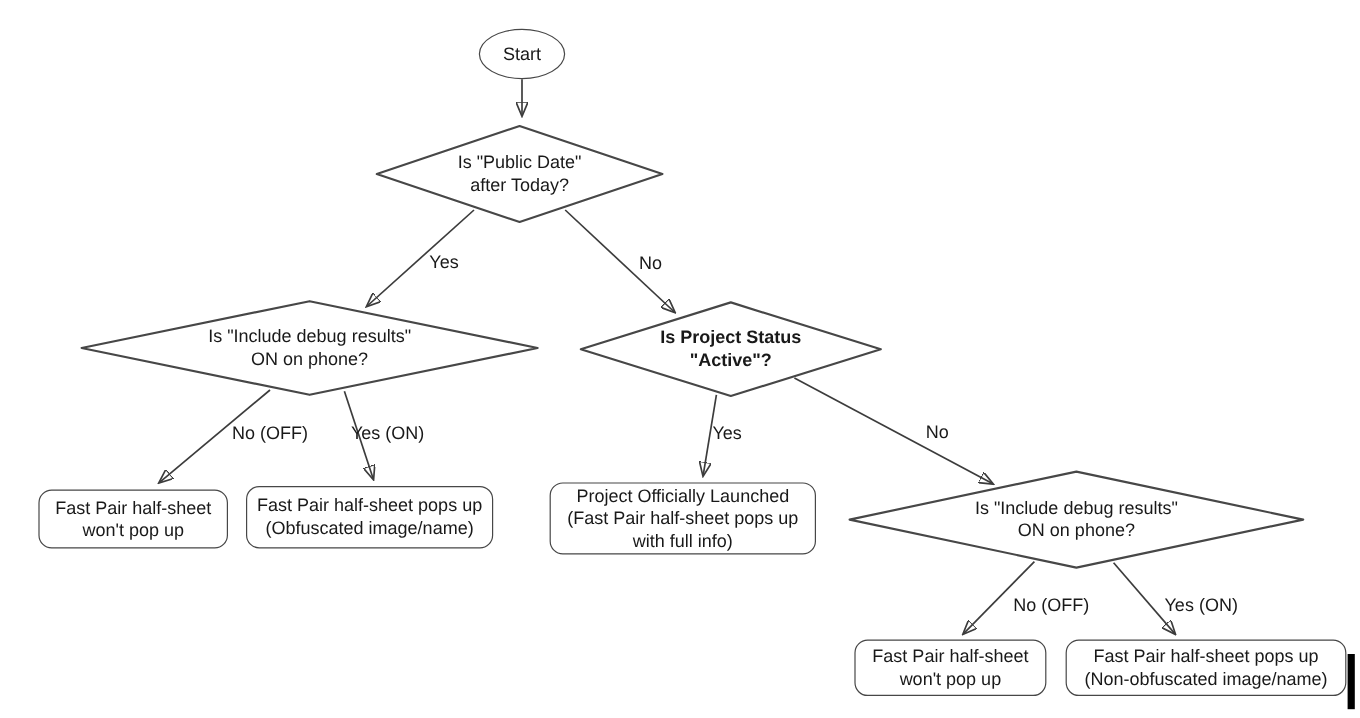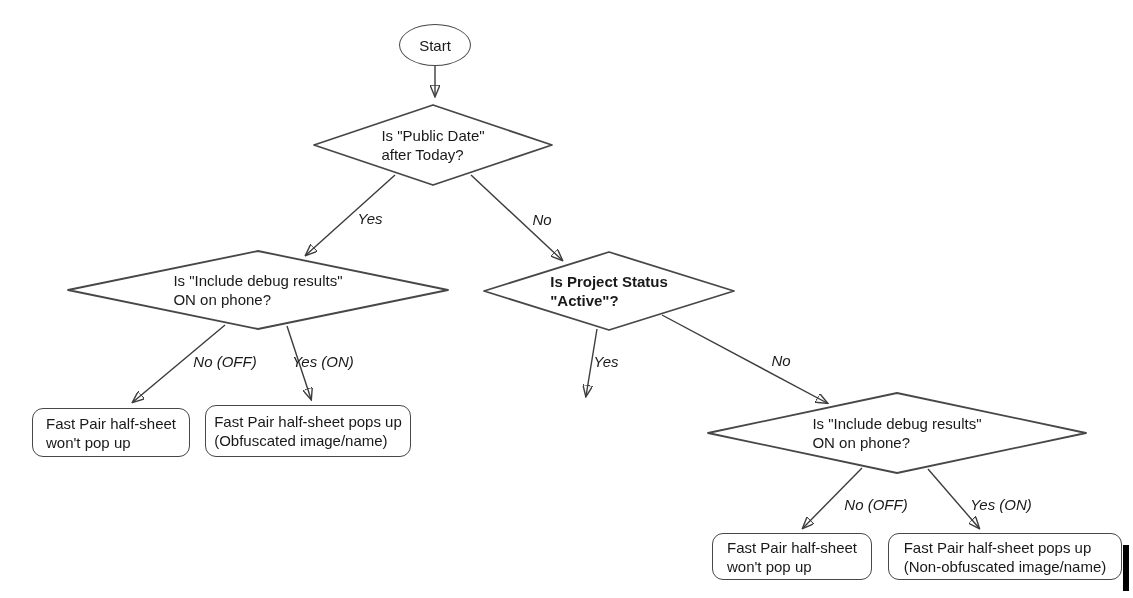--- a/index.html
+++ b/index.html
@@ -24,20 +24,21 @@
   .edges-layer path {
     fill: none;
     stroke: #3c3c3c;
     stroke-width: 1.4;
   }
   .node {
     position: absolute;
     display: flex;
     align-items: center;
     justify-content: center;
+    text-align: center;
     color: #191919;
     font-size: 15px;
     line-height: 19px;
     white-space: pre-line;
   }
   .node .node-label {
     position: relative;
     z-index: 2;
     white-space: pre-line;
   }
@@ -66,21 +67,20 @@
     stroke-width: 1.8;
     stroke-linejoin: round;
   }
   .edge-label {
     position: absolute;
     transform: translateX(-50%);
     font-size: 15px;
     line-height: 18px;
     color: #191919;
     white-space: nowrap;
-    font-style: italic;
   }
   .text-cursor {
     position: absolute;
     left: 1123px;
     top: 545px;
     width: 6px;
     height: 46px;
     background: #000000;
   }
 </style>
@@ -145,20 +145,25 @@
   <div class="node rbox" style="left:32px; top:408px; width:158px; height:49px;">
     <span class="node-label">Fast Pair half-sheet
 won't pop up</span>
   </div>
 
   <div class="node rbox" style="left:205px; top:405px; width:206px; height:52px;">
     <span class="node-label">Fast Pair half-sheet pops up
 (Obfuscated image/name)</span>
   </div>
 
+  <div class="node rbox" style="left:458px; top:402px; width:222px; height:60px;">
+    <span class="node-label">Project Officially Launched
+(Fast Pair half-sheet pops up
+with full info)</span>
+  </div>
 
   <div class="node rbox" style="left:712px; top:533px; width:160px; height:47px;">
     <span class="node-label">Fast Pair half-sheet
 won't pop up</span>
   </div>
 
   <div class="node rbox" style="left:888px; top:533px; width:234px; height:47px;">
     <span class="node-label">Fast Pair half-sheet pops up
 (Non-obfuscated image/name)</span>
   </div>

